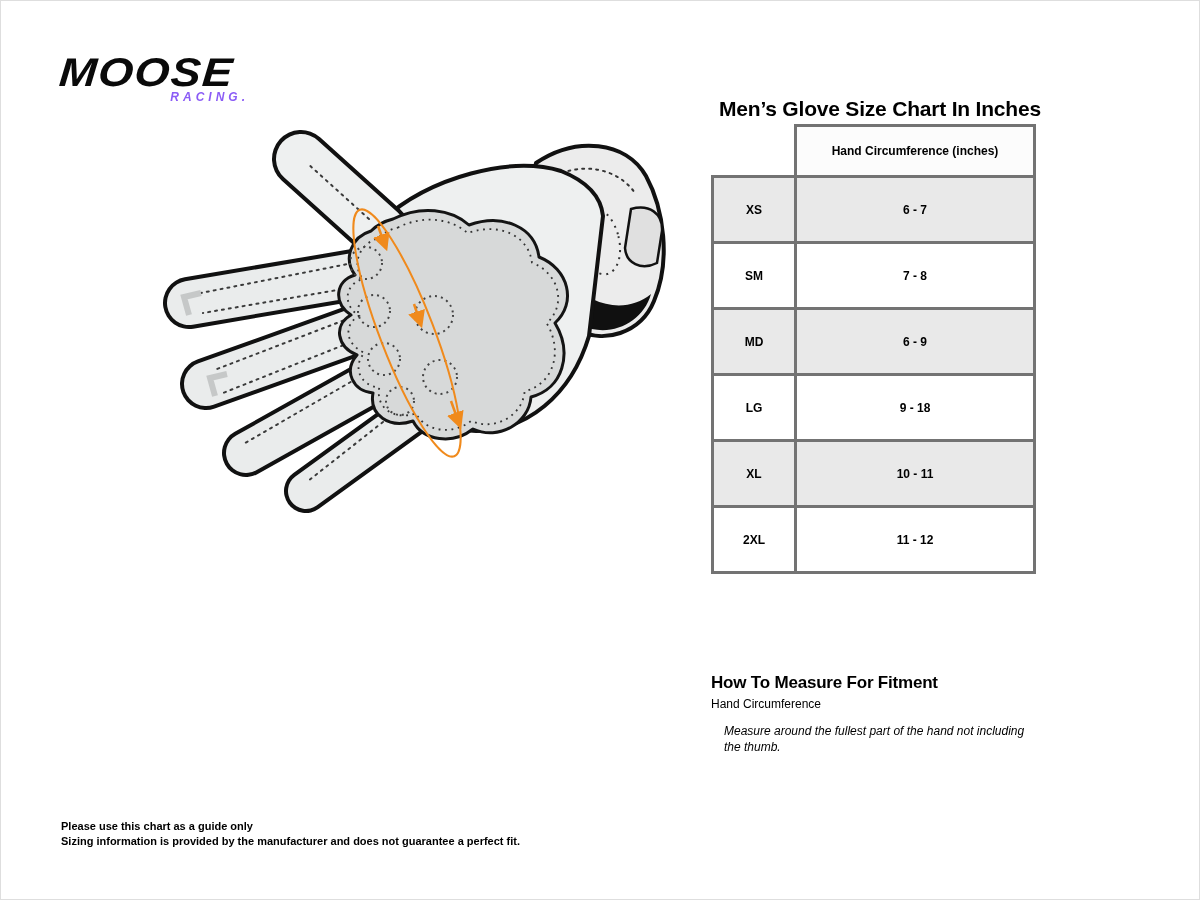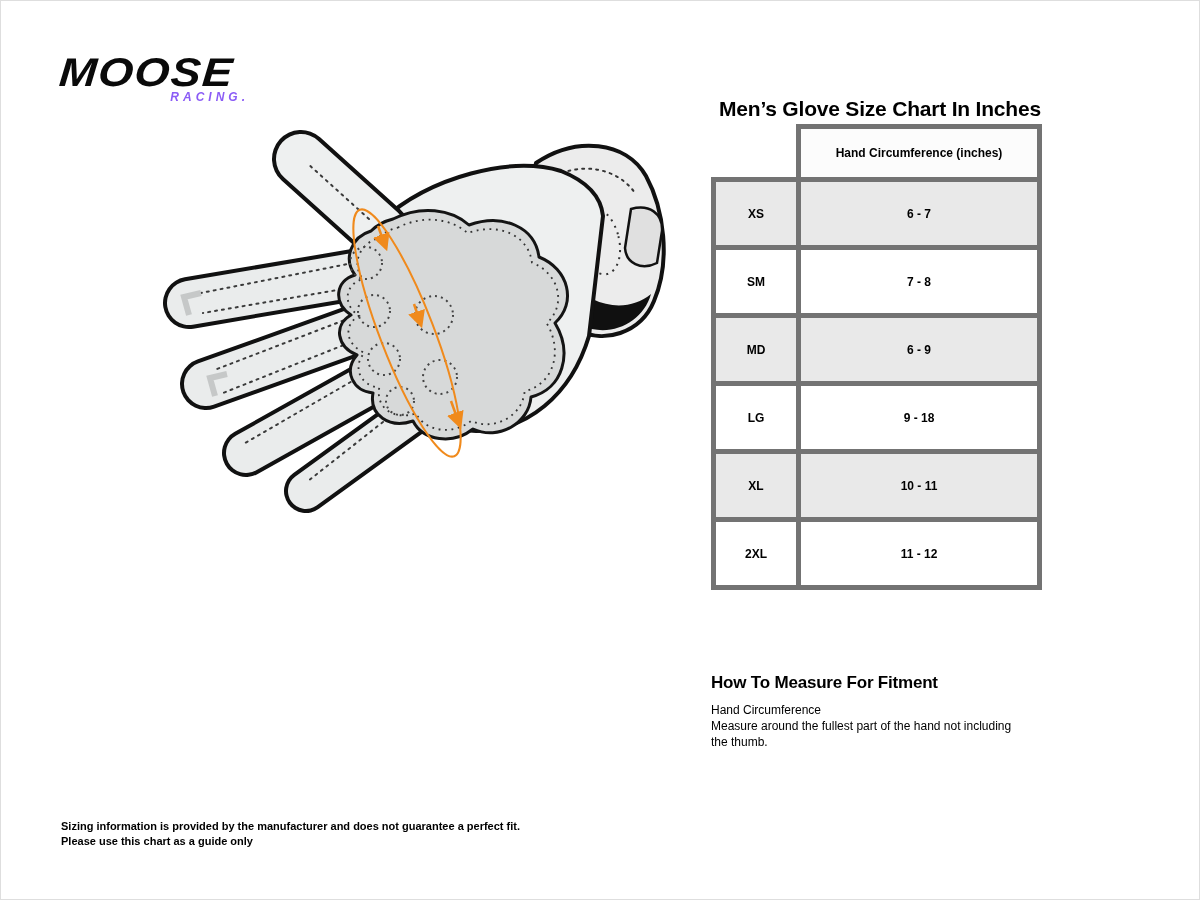--- a/index.html
+++ b/index.html
@@ -23,35 +23,35 @@
   .glove{position:absolute;left:130px;top:100px;}
   
   .chart-title{
     position:absolute;left:710px;top:88px;margin:8px;
     font-size:21px;font-weight:bold;letter-spacing:-0.2px;
   }
   .size-table{
     position:absolute;left:710px;top:123px;border-collapse:collapse;table-layout:fixed;
   }
   .size-table th,.size-table td{
-    border:5px solid #737373;text-align:center;vertical-align:middle;padding:0;
+    border:3px solid #737373;text-align:center;vertical-align:middle;padding:0;
   }
   .size-table th.empty{border:none;background:transparent;width:80px;}
   .size-table th.head{
     width:236px;height:48px;font-size:12px;font-weight:bold;background:#fcfcfc;
   }
   .size-table td{height:63px;font-size:12px;font-weight:bold;}
   .size-table td.size-cell{width:80px;}
   .size-table tbody tr:nth-child(odd){background:#e9e9e9;}
   .size-table tbody tr:nth-child(even){background:#ffffff;}
   
   .measure{position:absolute;left:710px;top:672px;width:320px;}
-  .measure h2{margin:0 0 10px 0;font-size:17px;font-weight:bold;letter-spacing:-0.2px;}
+  .measure h2{margin:0 0 4px 0;font-size:17px;font-weight:bold;letter-spacing:-0.2px;}
   .measure h3{margin:0 0 2px 0;font-size:12px;font-weight:normal;}
-  .measure p{margin:0;font-size:12px;line-height:1.3;width:305px;}
+  .measure p{margin:13px;font-size:12px;line-height:1.3;width:305px;font-style:italic;}
   
   .disclaimer{position:absolute;left:60px;top:818px;font-size:11px;font-weight:bold;line-height:1.4;}
 </style>
 </head>
 <body>
 
 <div id="canvas">
 
   <div class="logo">
     <div class="logo-moose">MOOSE</div>
@@ -170,17 +170,17 @@
     </tbody>
   </table>
 
   <div class="measure">
     <h2>How To Measure For Fitment</h2>
     <h3>Hand Circumference</h3>
     <p>Measure around the fullest part of the hand not including the thumb.</p>
   </div>
 
   <div class="disclaimer">
+    <div>Please use this chart as a guide only</div>
     <div>Sizing information is provided by the manufacturer and does not guarantee a perfect fit.</div>
-    <div>Please use this chart as a guide only</div>
   </div>
 
 </div>
 
 </body></html>

